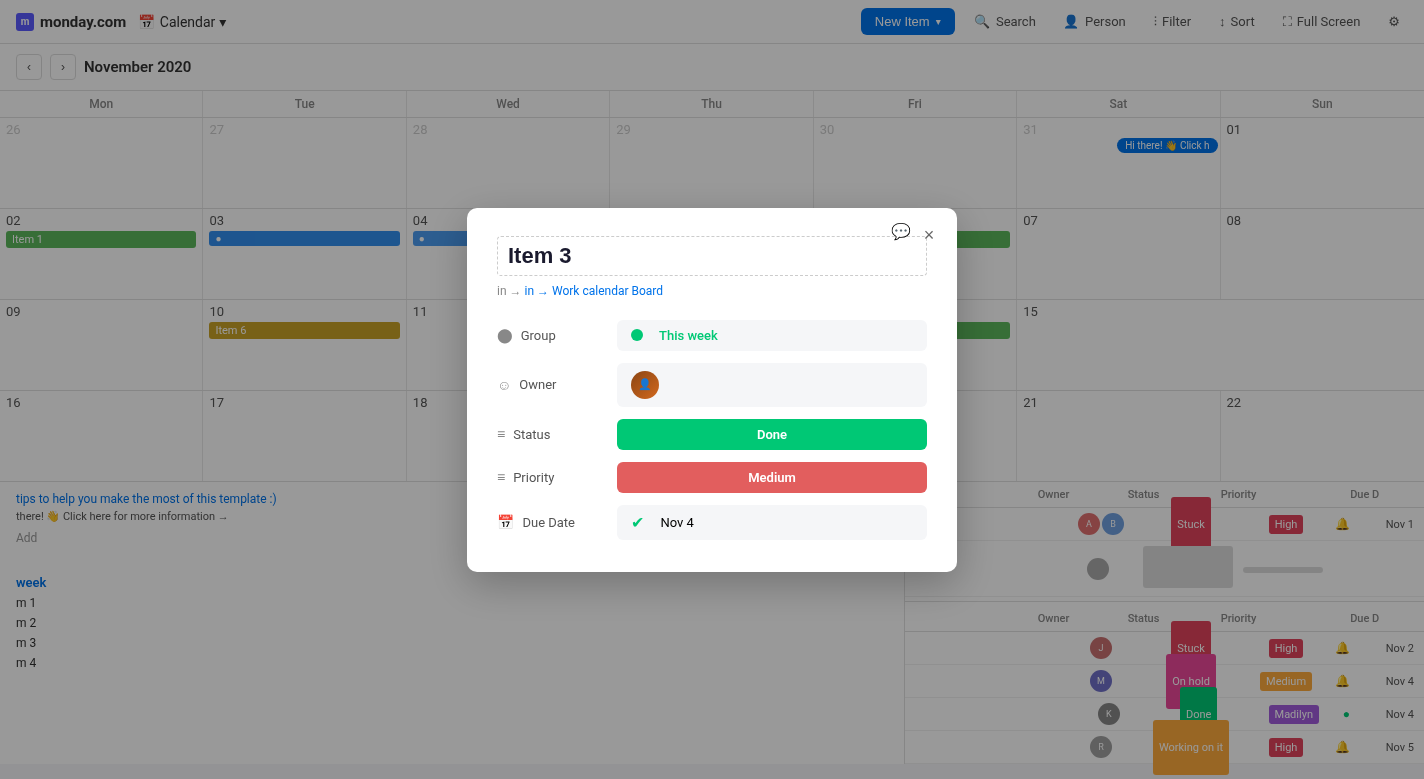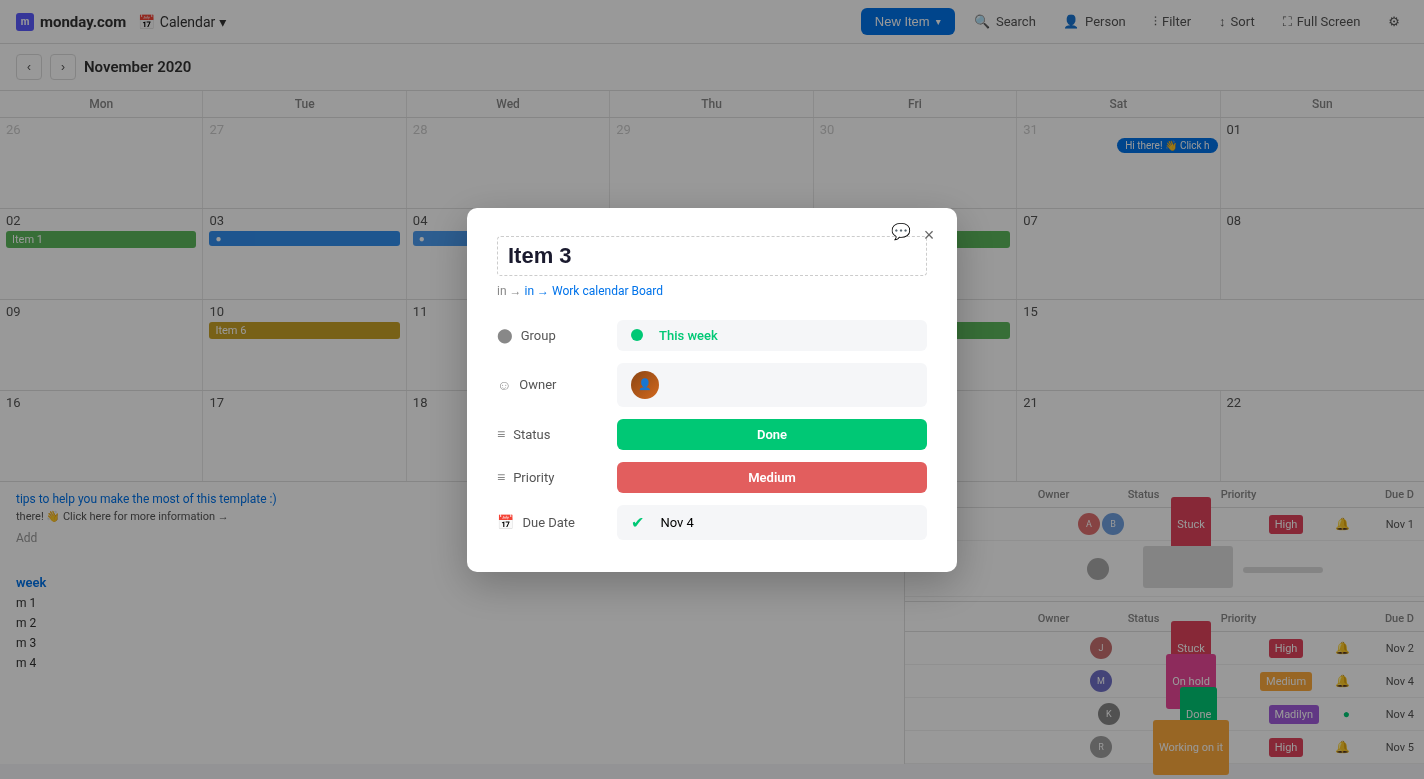--- a/index.html
+++ b/index.html
@@ -56,21 +56,21 @@
     .bottom-left { flex: 1; padding: 10px 16px; }
     .bottom-tip { color: #0073ea; font-size: 12px; cursor: pointer; }
     .bottom-tip-sub { font-size: 11px; color: #555; margin-top: 4px; }
     .bottom-add { font-size: 12px; color: #999; margin-top: 8px; cursor: pointer; }
     .week-label { font-size: 13px; font-weight: 600; color: #0073ea; margin-bottom: 6px; }
     .bottom-right { width: 520px; border-left: 1px solid #e0e0e0; }
     .bottom-table-header { display: flex; align-items: center; padding: 6px 10px; border-bottom: 1px solid #e0e0e0; font-size: 11px; color: #888; font-weight: 500; }
     .bt-col-owner { width: 80px; text-align: center; }
     .bt-col-status { width: 100px; text-align: center; }
     .bt-col-priority { width: 90px; text-align: center; }
-    .bt-col-due { flex: 1; text-align: right; }
+    .bt-col-due { flex: 1; text-align: center; }
     .bottom-table-row { display: flex; align-items: center; padding: 5px 10px; border-bottom: 1px solid #f0f0f0; font-size: 12px; }
     .bt-row-name { flex: 1; color: #333; font-size: 12px; }
     .bt-status-badge { width: 90px; text-align: center; padding: 21px 6px; border-radius: 3px; color: #fff; font-size: 11px; }
     .bt-status-stuck { background: #e2445c; }
     .bt-status-onhold { background: #ec4899; }
     .bt-status-done { background: #00c875; }
     .bt-status-working { background: #fdab3d; }
     .bt-priority-badge { width: 80px; text-align: center; padding: 3px 6px; border-radius: 3px; color: #fff; font-size: 11px; }
     .bt-priority-high { background: #e2445c; }
     .bt-priority-medium { background: #fdab3d; }

